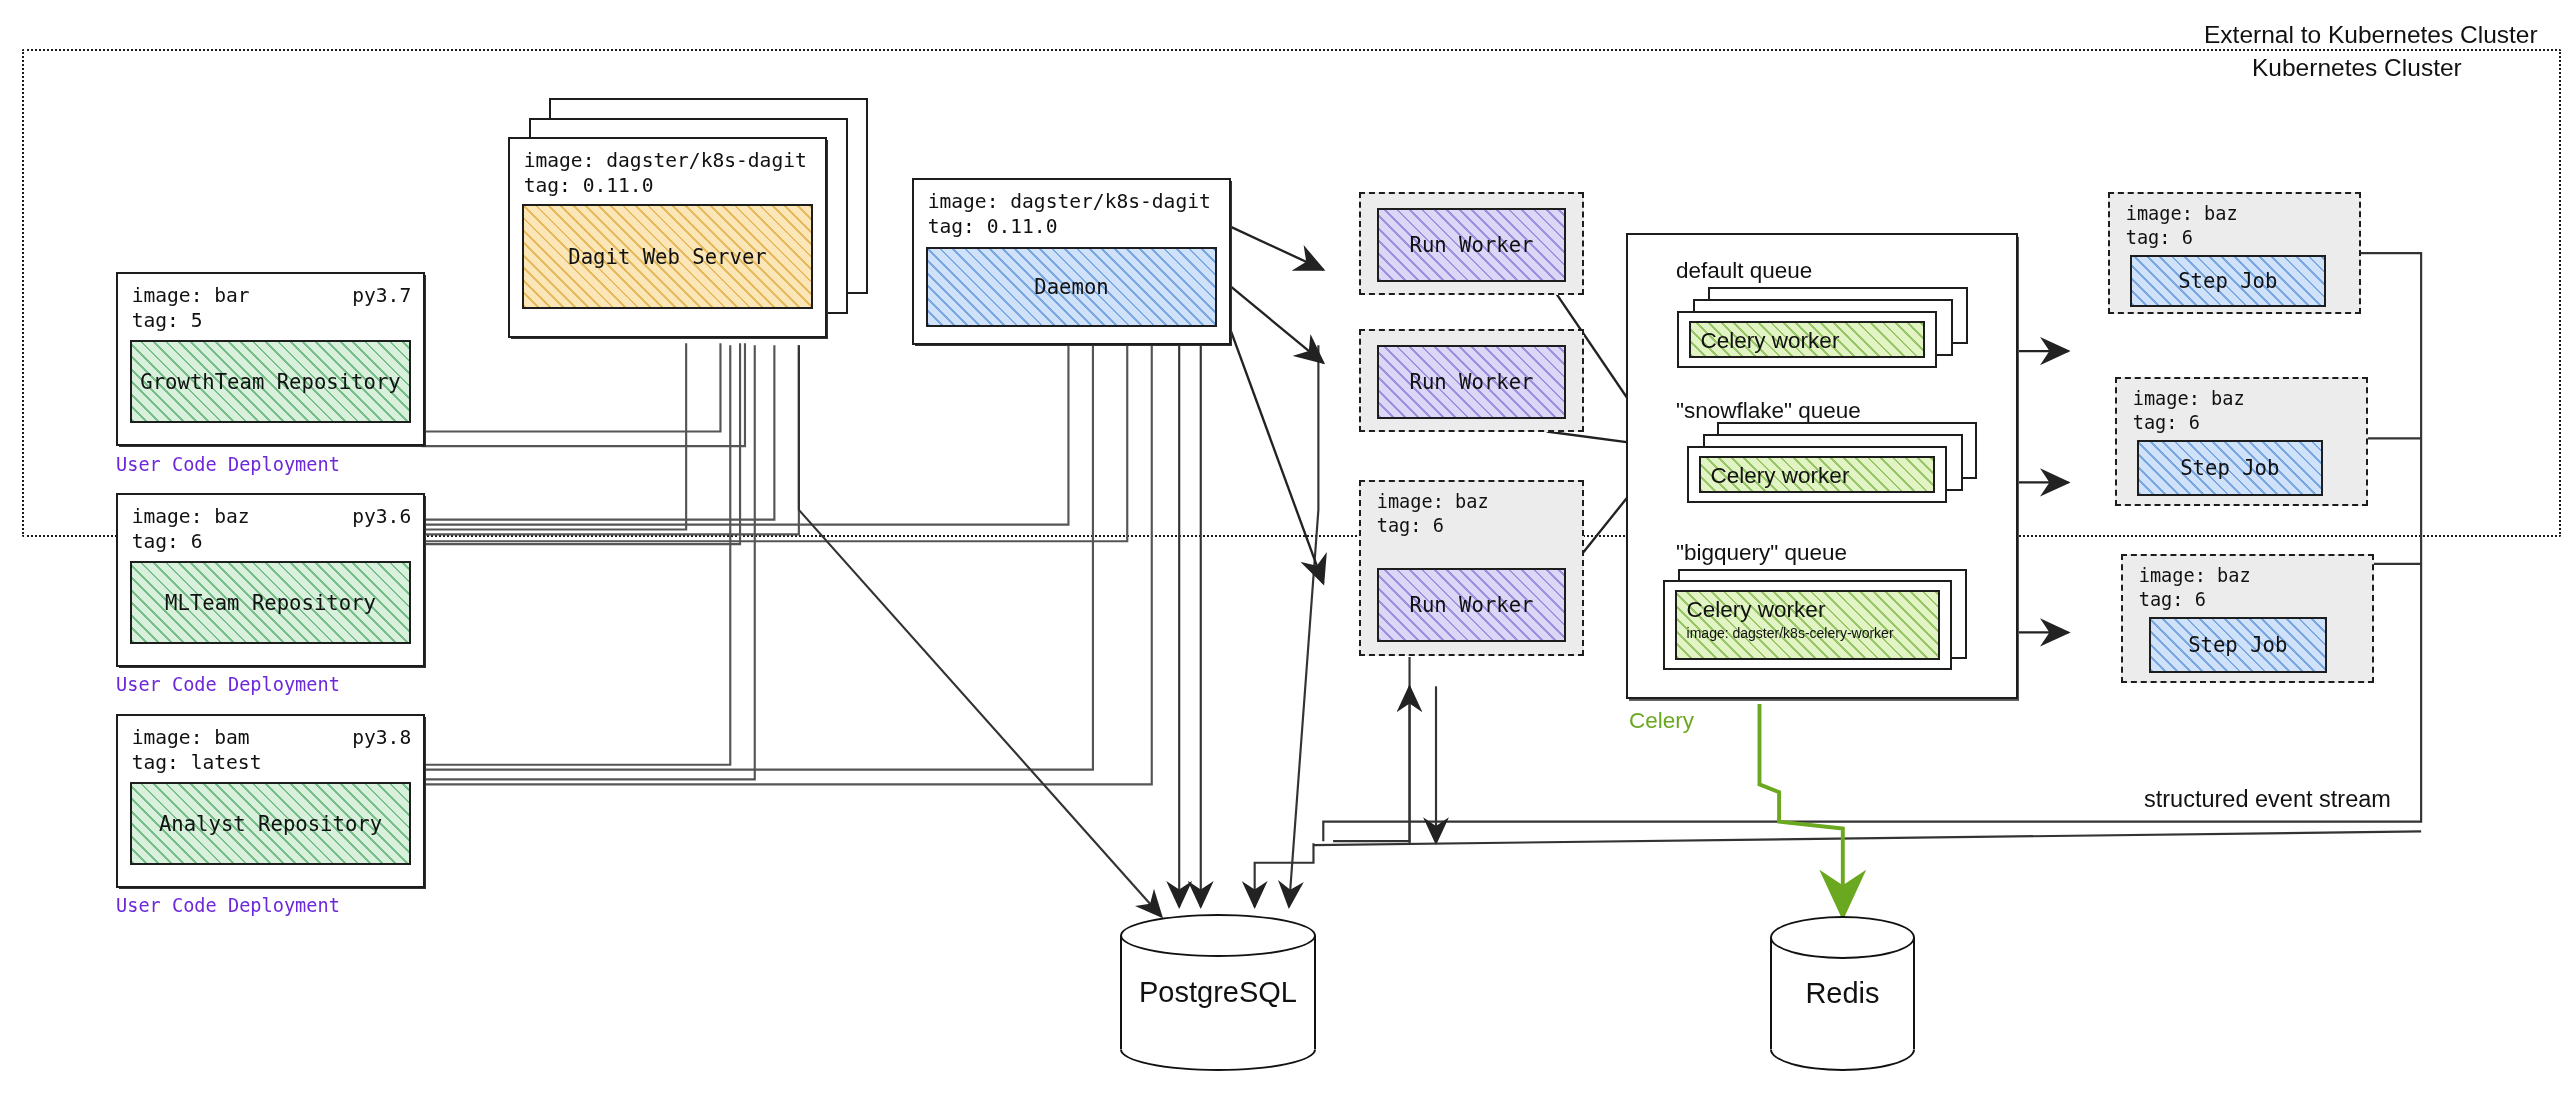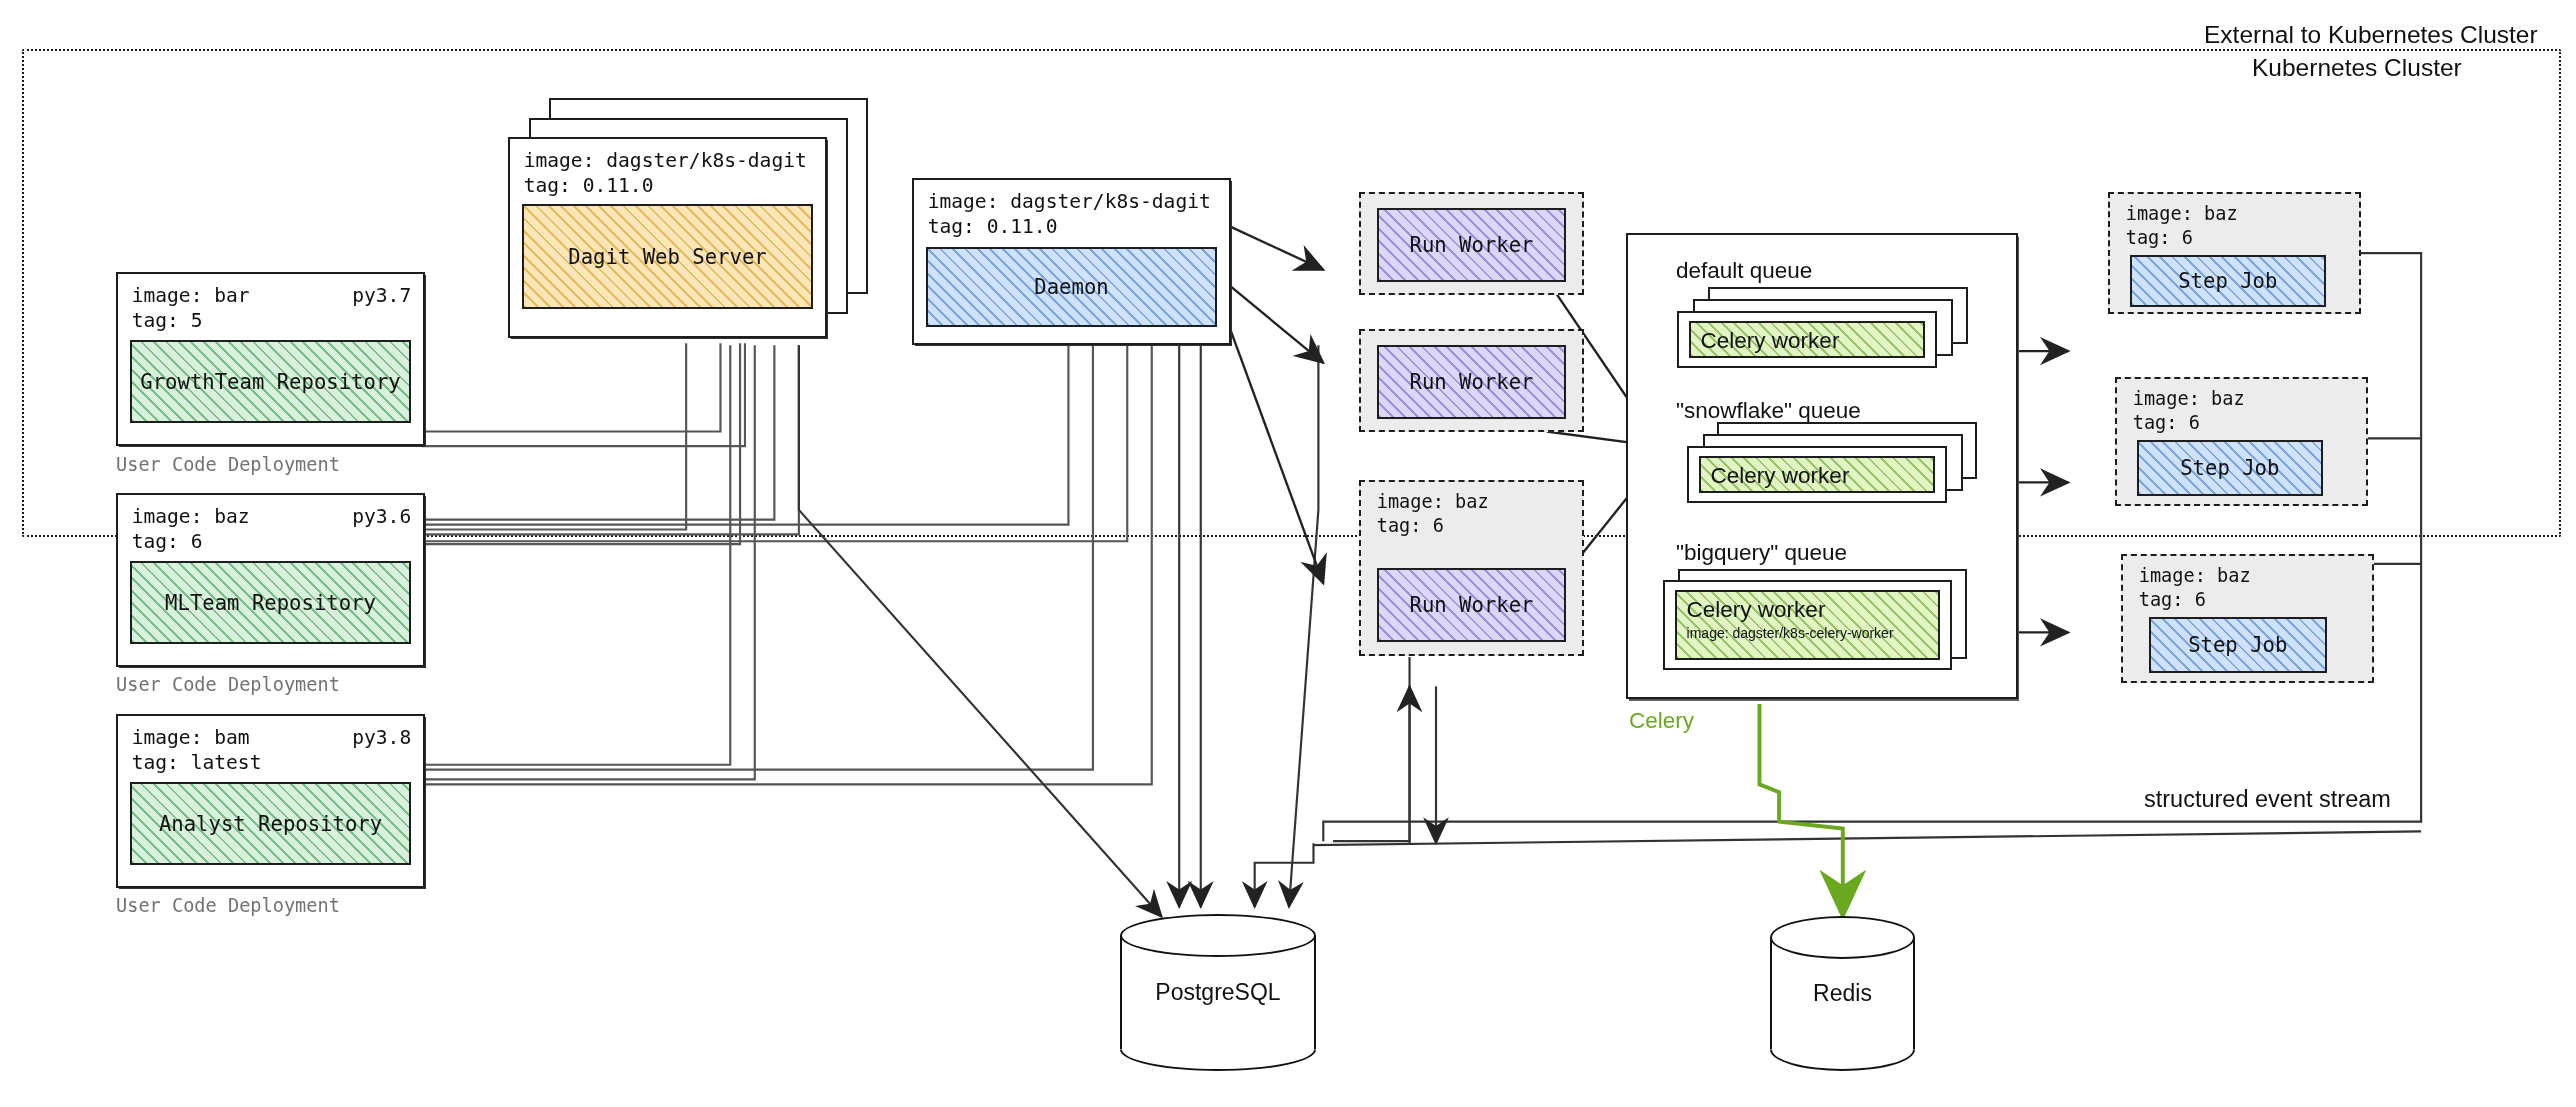--- a/index.html
+++ b/index.html
@@ -56,21 +56,21 @@
        rgba(95,75,200,.50) 0 2px, rgba(95,75,200,0) 2px 8.8px);
   }
   .hatch-ltgreen{
     background-color:#e2f3c4;
     background-image:repeating-linear-gradient(45deg,
        rgba(90,160,30,.55) 0 2px, rgba(90,160,30,0) 2px 8.8px);
   }
 
   .ucd-label{
     position:absolute;font-family:"DejaVu Sans Mono","Liberation Mono",monospace;
-    font-size:18.6px;color:#737373;white-space:nowrap;
+    font-size:18.6px;color:#6d28d9;white-space:nowrap;
   }
 
   
   .stackcopy{
     position:absolute;background:#fff;border:2.5px solid #1d1d1d;box-sizing:border-box;
   }
 
   
   .jobwrap{
     position:absolute;border:2.9px dashed #1d1d1d;background:#ececec;box-sizing:border-box;margin-left:37px;
@@ -113,21 +113,21 @@
     position:absolute;left:0;right:0;top:0;height:43px;border:2.5px solid #111;
     border-radius:50%;background:#fff;box-sizing:border-box;
   }
   .cyl .bot{
     position:absolute;left:0;right:0;bottom:0;height:43px;border:2.5px solid #111;
     border-radius:50%;background:transparent;box-sizing:border-box;
     clip-path:inset(50% 0 0 0);
   }
   .cyl .cap{
     position:absolute;left:0;right:0;top:0;bottom:0;display:flex;
-    align-items:center;justify-content:center;font-size:23px;color:#111;
+    align-items:center;justify-content:center;font-size:29px;color:#111;
   }
   .stream-label{
     position:absolute;font-size:23.5px;color:#111;white-space:nowrap;
   }
 </style>
 </head>
 <body>
 
 <div id="stage">
 

